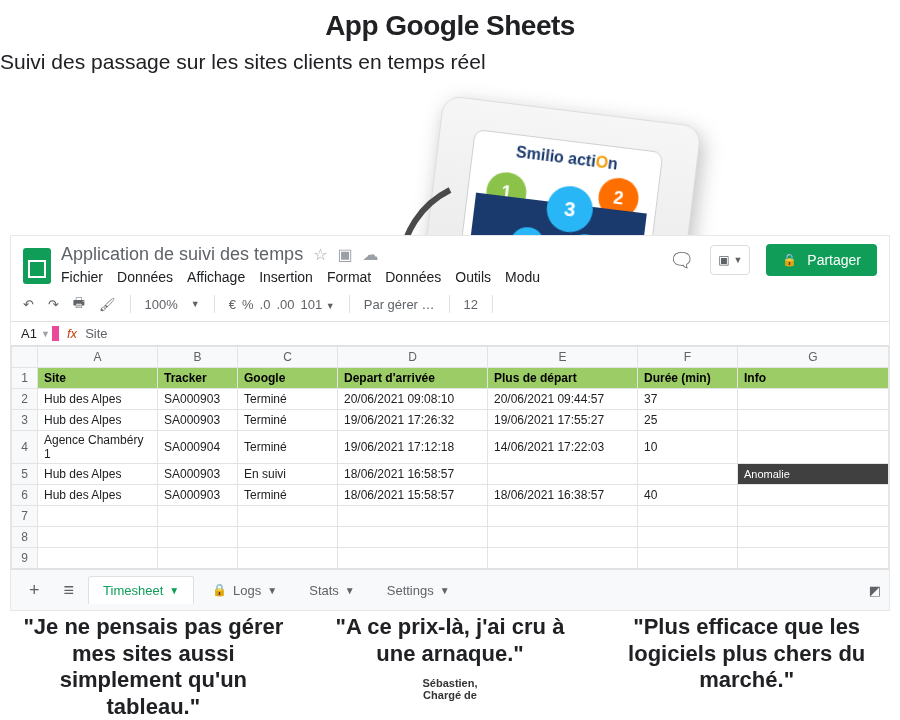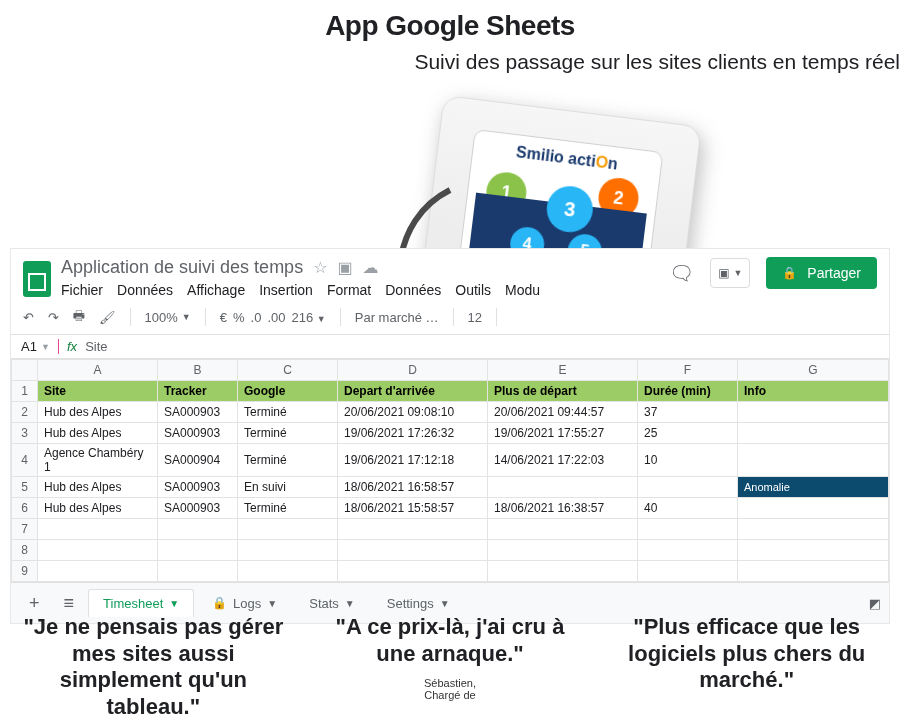--- a/index.html
+++ b/index.html
@@ -1,57 +1,57 @@
 <!DOCTYPE html>
 <html><head>
 <meta charset="utf-8">
 <style>
   * { box-sizing: border-box; margin: 0; padding: 0; }
   body { font-family: Arial, Helvetica, sans-serif; width: 900px; height: 720px; background: #fff; color: #202124; overflow: hidden; position: relative; }
   .page-title { text-align: center; font-size: 28px; font-weight: 900; margin-top: 10px; letter-spacing: -0.5px; }
-  .page-subtitle { text-align: right; font-size: 21px; font-weight: 400; margin-top: 8px; }
-
-  .sheets-frame { position: absolute; left: 10px; right: 10px; top: 248px; border: 1px solid #e8e8e8; background: #fff; }
+  .page-subtitle { text-align: left; font-size: 21px; font-weight: 400; margin-top: 8px; }
+
+  .sheets-frame { position: absolute; left: 10px; right: 10px; top: 235px; border: 1px solid #e8e8e8; background: #fff; }
 
   
   .titlebar { display: flex; align-items: flex-start; padding: 8px 12px 2px 12px; gap: 10px; }
   .sheets-logo { width: 28px; height: 36px; background: #0f9d58; border-radius: 3px; position: relative; margin-top: 4px; }
   .sheets-logo::after { content:""; position:absolute; top:12px; left:5px; right:5px; bottom:6px; border:2px solid #fff; }
   .doc-meta { flex: 1; }
   .doc-name-row { display: flex; align-items: center; gap: 10px; }
   .doc-name { font-size: 18px; color: #5f6368; }
   .doc-star, .doc-folder, .doc-cloud { color: #9aa0a6; font-size: 16px; }
   .menubar { display: flex; gap: 14px; font-size: 14px; margin-top: 4px; color: #202124; }
   .menubar span { cursor: pointer; text-align: center; }
   .title-actions { display: flex; align-items: center; gap: 16px; }
   .chat-icon { font-size: 20px; color: #5f6368; }
   .meet-btn { width: 40px; height: 30px; border: 1px solid #dadce0; border-radius: 4px; display: flex; align-items: center; justify-content: center; color: #5f6368; font-size: 12px; }
   .share-btn { background: #0f9d58; color: #fff; border: none; border-radius: 4px; padding: 8px 16px; font-size: 14px; font-weight: 500; display: flex; align-items: center; gap: 6px; }
   .lock-icon { font-size: 12px; margin-right: 4px; }
 
   
   .toolbar { display: flex; align-items: center; gap: 14px; padding: 6px 12px; border-bottom: 1px solid #e0e0e0; font-size: 13px; color: #5f6368; }
   .toolbar .sep { width: 1px; height: 18px; background: #e0e0e0; }
-  .toolbar .zoom { display: flex; align-items: center; gap: 4px; }
+  .toolbar .zoom { display: flex; align-items: center; gap: 13px; }
   .toolbar .num-fmt { display: flex; align-items: center; gap: 6px; }
 
   
   .formulabar { display: flex; align-items: center; padding: 4px 0; border-bottom: 1px solid #e0e0e0; font-size: 13px; }
-  .namebox { width: 48px; text-align: left; padding-left: 10px; padding-right: 6px; border-right: 1px solid #ec4899; display:flex; align-items:center; gap:4px;}
+  .namebox { width: 48px; text-align: left; padding-left: 10px; padding-right: 6px; border-right: 7px solid #ec4899; display:flex; align-items:center; gap:4px;}
   .namebox-dd { color:#9aa0a6; font-size:9px; }
-  .fx { padding: 0 8px; color: #15803d; font-style: italic; }
+  .fx { padding: 0 8px; color: #c2410c; font-style: italic; }
   .fx-input { flex: 1; border: none; outline: none; font-size: 13px; color: #5f6368; }
 
   
   table.grid { border-collapse: collapse; width: 100%; font-size: 12px; }
   table.grid th, table.grid td { border: 1px solid #e3e3e3; height: 21px; padding: 2px 6px; text-align: left; }
   table.grid th { background: #f8f9fa; font-weight: 400; color: #5f6368; text-align: center; }
   th.rowhdr { width: 26px; text-align: center; background: #f8f9fa; color: #5f6368; }
   tr.header-row td { background: #9ccc65; color: #000; font-weight: 700; }
-  td.anomaly { background: #0c4a6e; color: #fff; font-size: 11px; }
+  td.anomaly { background: #404040; color: #fff; font-size: 11px; }
   td.right { text-align: right; }
 
   
   .sheettabs { display: flex; align-items: center; gap: 4px; padding: 6px 8px; border-top: 1px solid #e0e0e0; background: #f8f9fa; font-size: 13px; }
   .sheet-add, .sheet-menu { padding: 4px 10px; color: #5f6368; font-size: 18px; line-height: 14px; }
   .sheet-tab { padding: 6px 14px; color: #5f6368; display: flex; align-items: center; gap: 6px; }
   .sheet-tab.active { background: #fff; color: #0f9d58; font-weight: 500; border: 1px solid #e0e0e0; border-bottom: none; border-radius: 3px 3px 0 0; }
   .sheet-tab .dd { font-size: 10px; }
   .sheet-lock { font-size: 12px; color: #9aa0a6; }
   .sheettabs .spacer { flex: 1; }
@@ -150,24 +150,24 @@
     <div class="zoom">
         <span>100%</span>
         <span style="font-size:9px;">▼</span>
       </div>
     <div class="sep"></div>
     <div class="num-fmt">
       <span>€</span>
       <span>%</span>
       <span>.0</span>
       <span>.00</span>
-      <span><span>216</span> <span style="font-size:9px;">▼</span></span>
+      <span><span>101</span> <span style="font-size:9px;">▼</span></span>
     </div>
     <div class="sep"></div>
-    <div><span>Par marché …</span></div>
+    <div><span>Par gérer …</span></div>
     <div class="sep"></div>
     <div><span>12</span></div>
     <div class="sep"></div>
   </div>
 
   <div class="formulabar">
     <div class="namebox">
         <span>A1</span>
         <span class="namebox-dd">▼</span>
       </div>
@@ -295,19 +295,19 @@
     <span style="color:#5f6368;">◩</span>
   </div>
 </div>
 
 <div class="testimonials">
   <div class="testimonial">
     <div class="quote">"Je ne pensais pas gérer mes sites aussi simplement qu'un tableau."</div>
   </div>
   <div class="testimonial">
     <div class="quote">"A ce prix-là, j'ai cru à une arnaque."</div>
-    <div class="author" style="white-space:pre-line;">Sébastien,
+    <div class="author" style="white-space:pre-line;font-weight:bold;">Sébastien,
 Chargé de</div>
   </div>
   <div class="testimonial">
     <div class="quote">"Plus efficace que les logiciels plus chers du marché."</div>
   </div>
 </div>
 
 </body></html>

